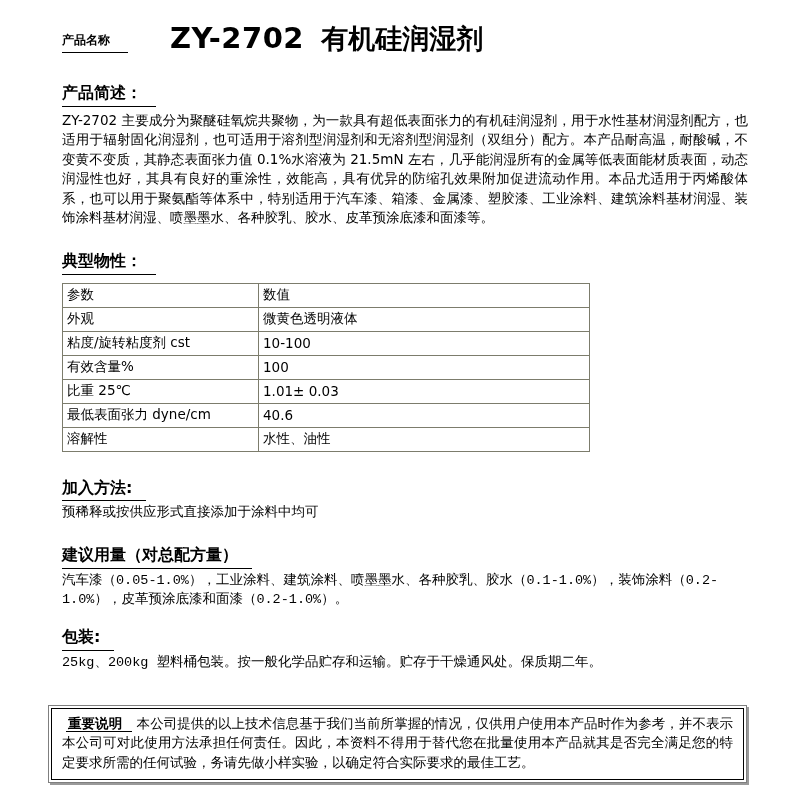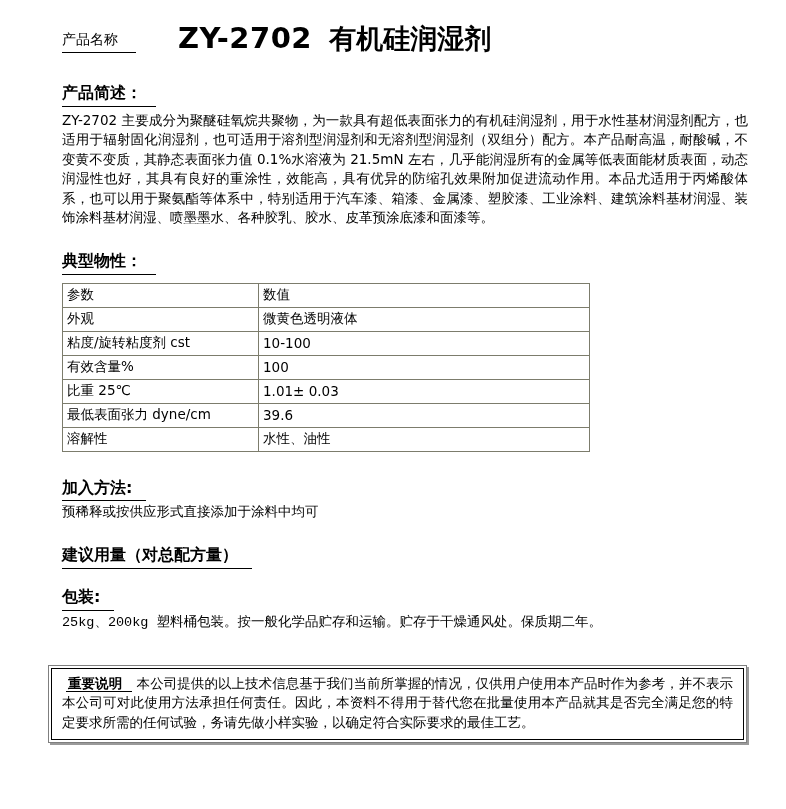--- a/index.html
+++ b/index.html
@@ -18,22 +18,22 @@
     overflow: hidden;
     background: #ffffff;
   }
   
   .header-row {
     display: flex;
     align-items: flex-end;
     margin: 2px 0 30px 0;
   }
   .product-name-label {
-    font-size: 14px;
-    font-weight: normal;
+    font-size: 12px;
+    font-weight: bold;
     border-bottom: 1.5px solid #000;
     padding: 0 18px 3px 0;
     white-space: nowrap;
   }
   .doc-title {
     margin: 7px 0 0 42px;
     line-height: 1;
     white-space: nowrap;
   }
   .doc-title .code {
@@ -162,41 +162,42 @@
     <tr>
       <td>有效含量%</td>
       <td>100</td>
     </tr>
     <tr>
       <td>比重 25℃</td>
       <td>1.01± 0.03</td>
     </tr>
     <tr>
       <td>最低表面张力 dyne/cm</td>
-      <td>39.6</td>
+      <td>40.6</td>
     </tr>
     <tr>
       <td>溶解性</td>
       <td>水性、油性</td>
     </tr>
   </tbody>
     </table>
 
   <div class="gap-lg"></div>
 
   <div class="h-row">
     <h2 class="sec-h">加入方法:</h2>
   </div>
   <p class="plain-text">预稀释或按供应形式直接添加于涂料中均可</p>
 
   <div class="gap-md"></div>
 
   <div class="h-row">
     <h2 class="sec-h">建议用量（对总配方量）</h2>
   </div>
+  <p class="plain-text">汽车漆（0.05-1.0%），工业涂料、建筑涂料、喷墨墨水、各种胶乳、胶水（0.1-1.0%），装饰涂料（0.2-1.0%），皮革预涂底漆和面漆（0.2-1.0%）。</p>
 
   <div class="gap-sm"></div>
 
   <div class="h-row">
     <h2 class="sec-h">包装:</h2>
   </div>
   <p class="plain-text">25kg、200kg 塑料桶包装。按一般化学品贮存和运输。贮存于干燥通风处。保质期二年。</p>
 
   <div style="height:33px"></div>
 

